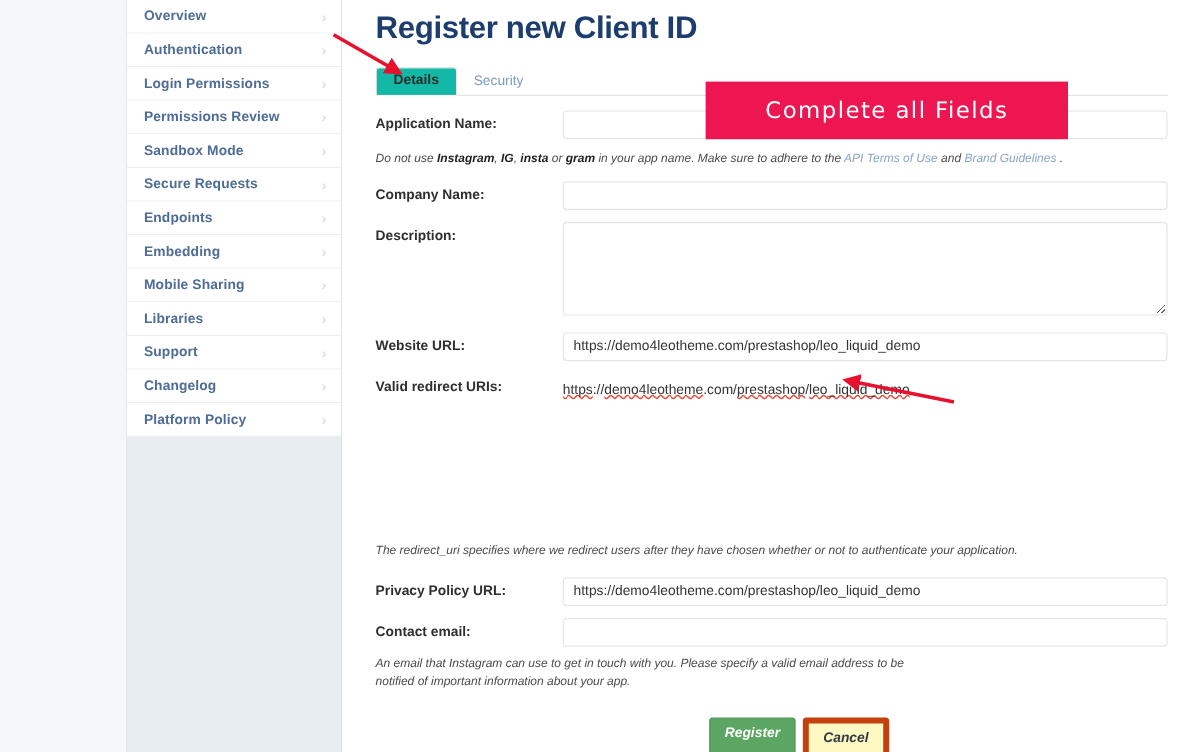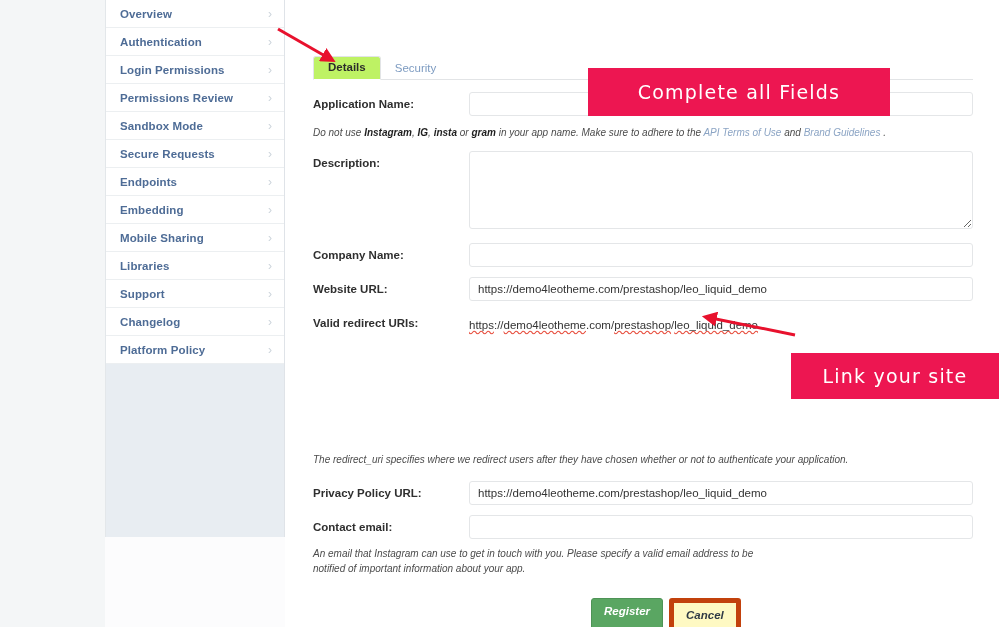--- a/index.html
+++ b/index.html
@@ -14,21 +14,21 @@
   .page { position:relative; width:1000px; height:627px; background:#fcfcfd; }
 
   
   .gutter {
     position:absolute; left:0; top:0; width:105px; height:627px;
     background:#f4f6f7;
   }
 
   
   .sidebar {
-    position:absolute; left:105px; top:0; width:180px; height:537px;
+    position:absolute; left:105px; top:0; width:180px; height:627px;
     background:#e8edf2;
     border-left:1px solid #e3e7ea;
     border-right:1px solid #dfe3e8;
   }
   .side-list { background:#fff; }
   .side-item {
     position:relative;
     height:28px;
     display:flex; align-items:center;
     padding:0 10px 0 14px;
@@ -59,21 +59,21 @@
     position:absolute; left:28px; top:52px; width:660px; height:28px;
     border-bottom:1px solid #e2e4e6;
     display:flex; align-items:flex-end;
   }
   .tab {
     font-size:11.5px; padding:5px 14px 6px 14px; cursor:pointer;
     position:relative; top:1px; line-height:1;
   }
   .tab.active {
     color:#2b2b2b; font-weight:bold;
-    background:#bef264;
+    background:#14b8a6;
     border:1px solid #e2e4e6;
     border-bottom:1px solid #fff;
     border-radius:3px 3px 0 0;
   }
   .tab.inactive { color:#7d9bc1; font-weight:normal; }
 
   
   .form { position:absolute; left:28px; top:92px; width:660px; }
   .row { display:flex; align-items:flex-start; margin-bottom:10px; }
   .row .lab {
@@ -205,50 +205,51 @@
         </div>
         <div class="side-item">
           <span class="lbl">Platform Policy</span>
           <span class="chev">›</span>
         </div>
       </div>
   </nav>
 
   <div class="main">
 
+    <div class="page-title">Register new Client ID</div>
 
     <div class="tabs">
       <div class="tab active">Details</div>
       <div class="tab inactive">Security</div>
     </div>
 
     <div class="form">
 
       <div class="row">
         <div class="lab">Application Name:</div>
         <div class="ctl">
           <input class="txt w-app" type="text" value="" style="">
         </div>
       </div>
 
       <div class="hint nb">
         <span>Do not use </span><b>Instagram</b><span>, </span><b>IG</b><span>, </span><b>insta</b><span> or </span><b>gram</b><span> in your app name. Make sure to adhere to the </span><a href="#">API Terms of Use</a><span> and </span><a href="#">Brand Guidelines</a><span> .</span>
       </div>
 
+      <div class="row">
+        <div class="lab">Company Name:</div>
+        <div class="ctl">
+          <input class="txt w-full" type="text" value="" style="">
+        </div>
+      </div>
+
       <div class="row" style="margin-bottom:14px;">
         <div class="lab">Description:</div>
         <div class="ctl">
           <textarea class="ta ta-desc w-full" style=""></textarea>
-        </div>
-      </div>
-
-      <div class="row">
-        <div class="lab">Company Name:</div>
-        <div class="ctl">
-          <input class="txt w-full" type="text" value="" style="">
         </div>
       </div>
 
       <div class="row">
         <div class="lab">Website URL:</div>
         <div class="ctl">
           <input class="txt w-full" type="text" value="https://demo4leotheme.com/prestashop/leo_liquid_demo" style="">
         </div>
       </div>
 
@@ -281,21 +282,20 @@
     </div>
 
     <div class="btnrow">
       <div class="btn btn-primary">Register</div>
       <div class="btn btn-default">Cancel</div>
     </div>
   </div>
 
   <div class="anno" id="anno-complete">Complete all Fields</div>
 
-  <div class="anno" id="anno-link">Link your site</div>
 
   <svg class="arrow" id="arrow-1" viewBox="0 0 78 52">
     <defs>
       <marker id="ah1" markerWidth="5" markerHeight="5" refX="3.6" refY="2.5" orient="auto">
         <path d="M0,0 L5,2.5 L0,5 z" fill="#e8112d"></path>
       </marker>
     </defs>
     <line x1="6" y1="7" x2="60" y2="38" stroke="#e8112d" stroke-width="3" marker-end="url(#ah1)"></line>
   </svg>
 

